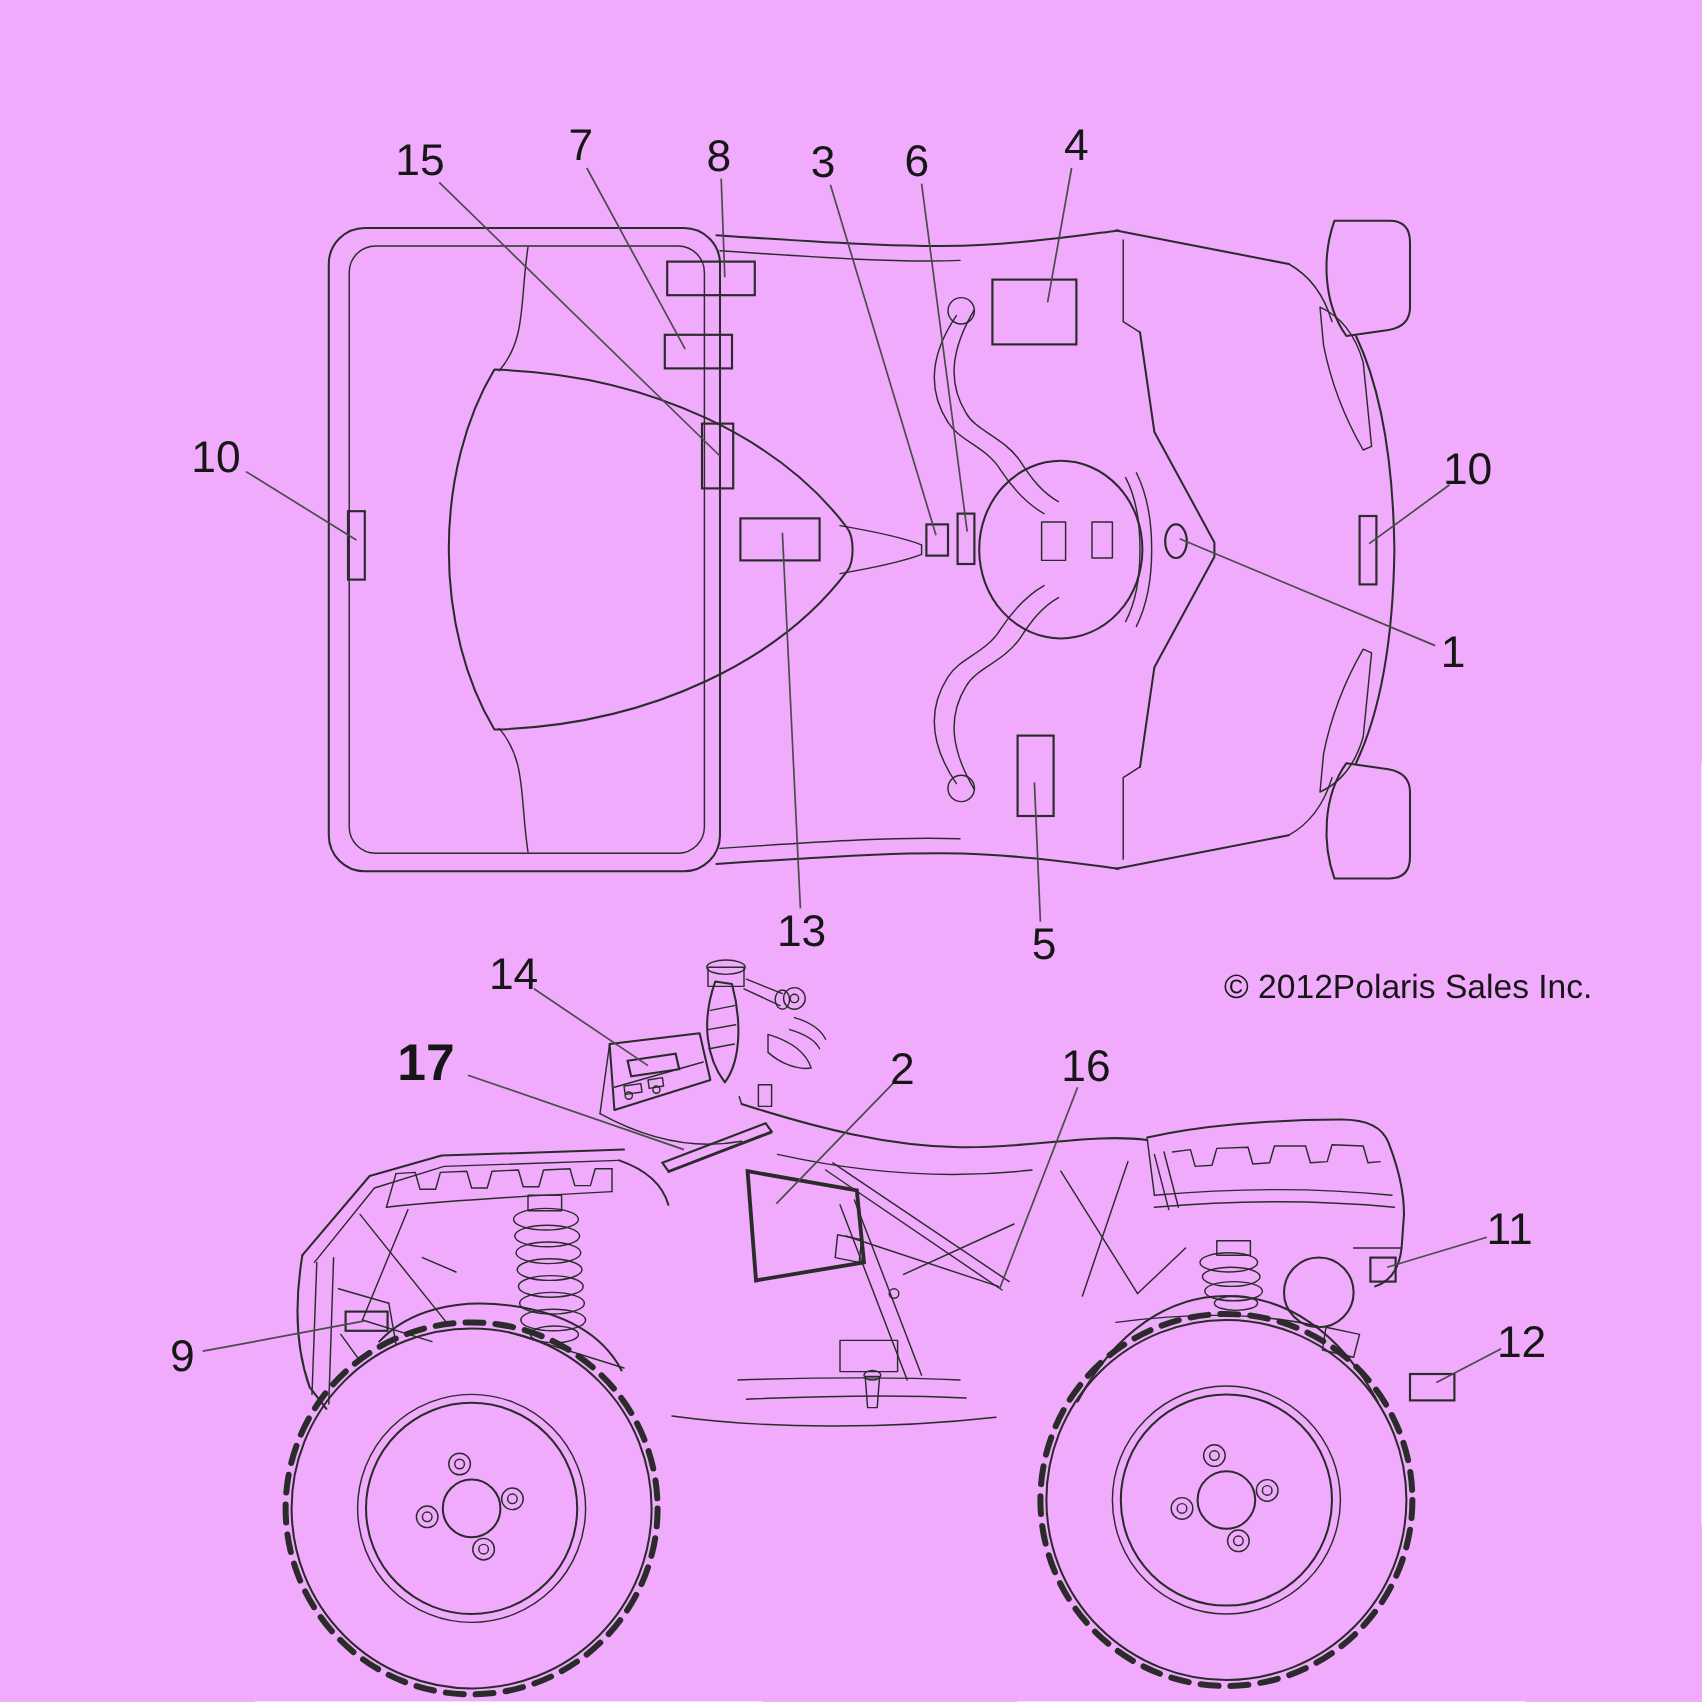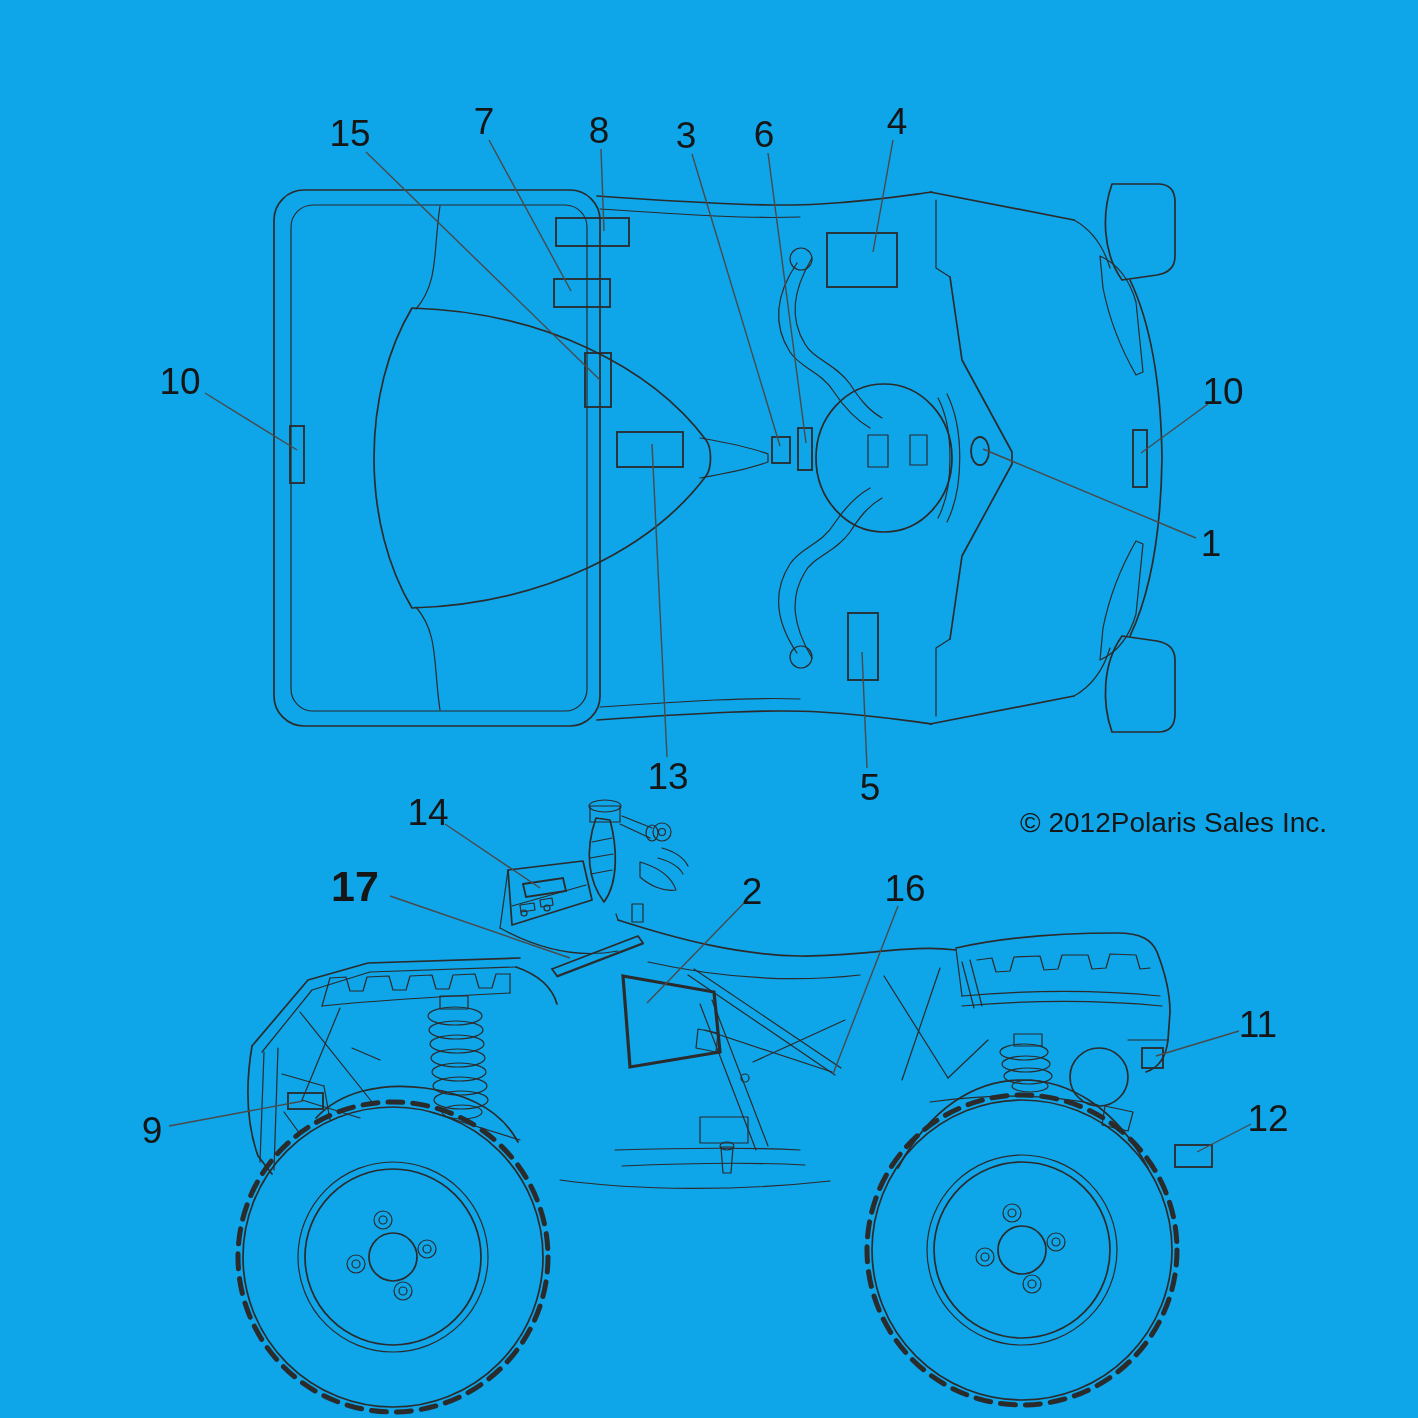--- a/index.html
+++ b/index.html
@@ -1,20 +1,20 @@
 <!DOCTYPE html>
 <html><head>
 <meta charset="utf-8">
 <style>
   html, body { margin: 0; padding: 0; background: #ffffff; }
   #stage {
     position: relative;
     width: 1418px;
     height: 1418px;
-    background: #0ea5e9;
+    background: #f0abfc;
     font-family: "Liberation Sans", sans-serif;
     overflow: hidden;
   }
   svg { display: block; }
   .art path, .art rect, .art circle, .art ellipse, .art polygon, .art line {
     fill: none;
     stroke: #2b2b2b;
     stroke-width: 1.7;
     stroke-linecap: round;
     stroke-linejoin: round;

